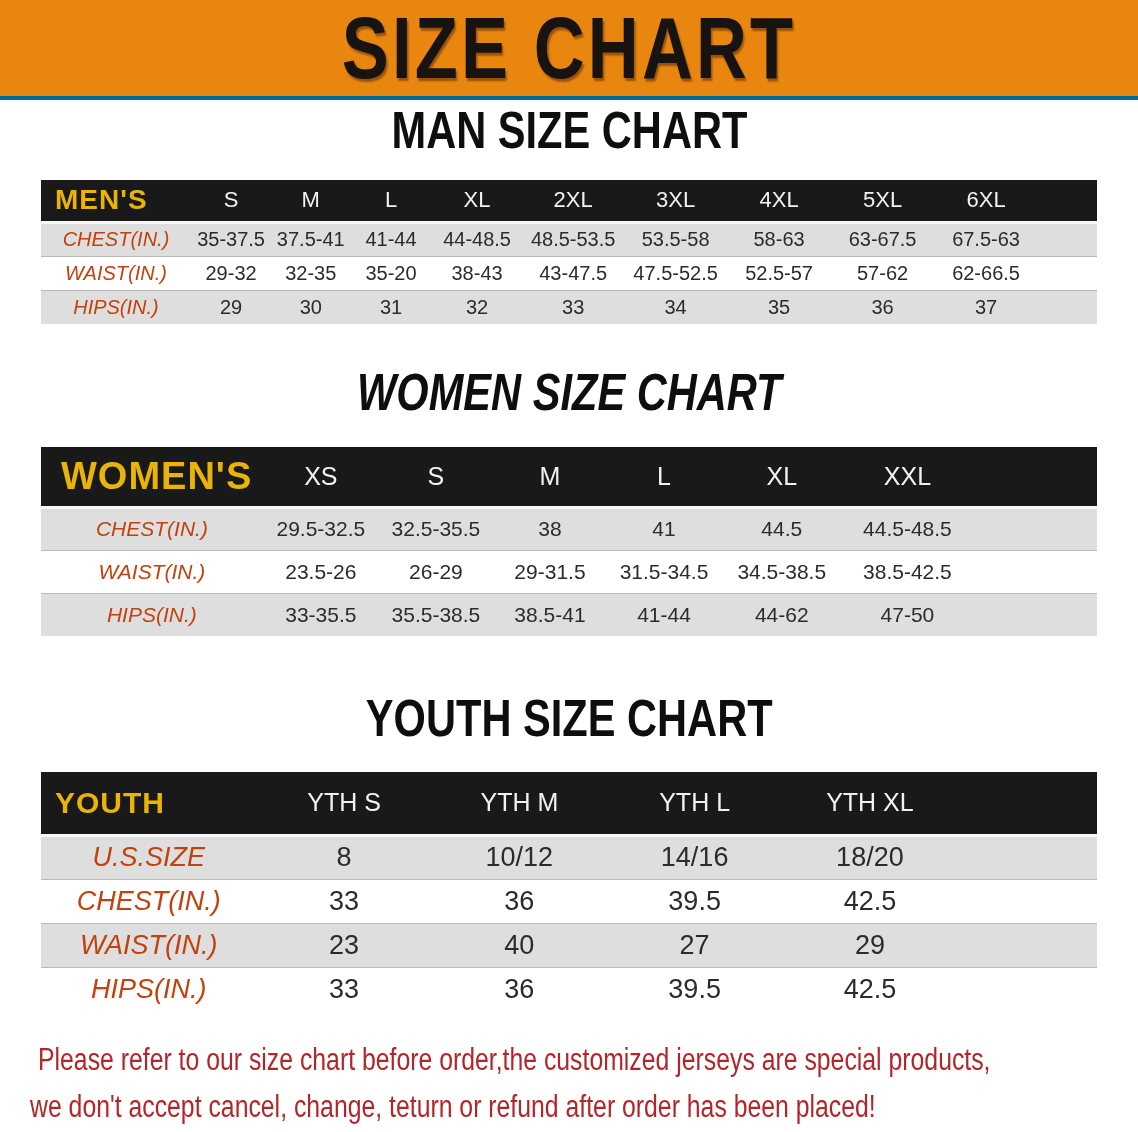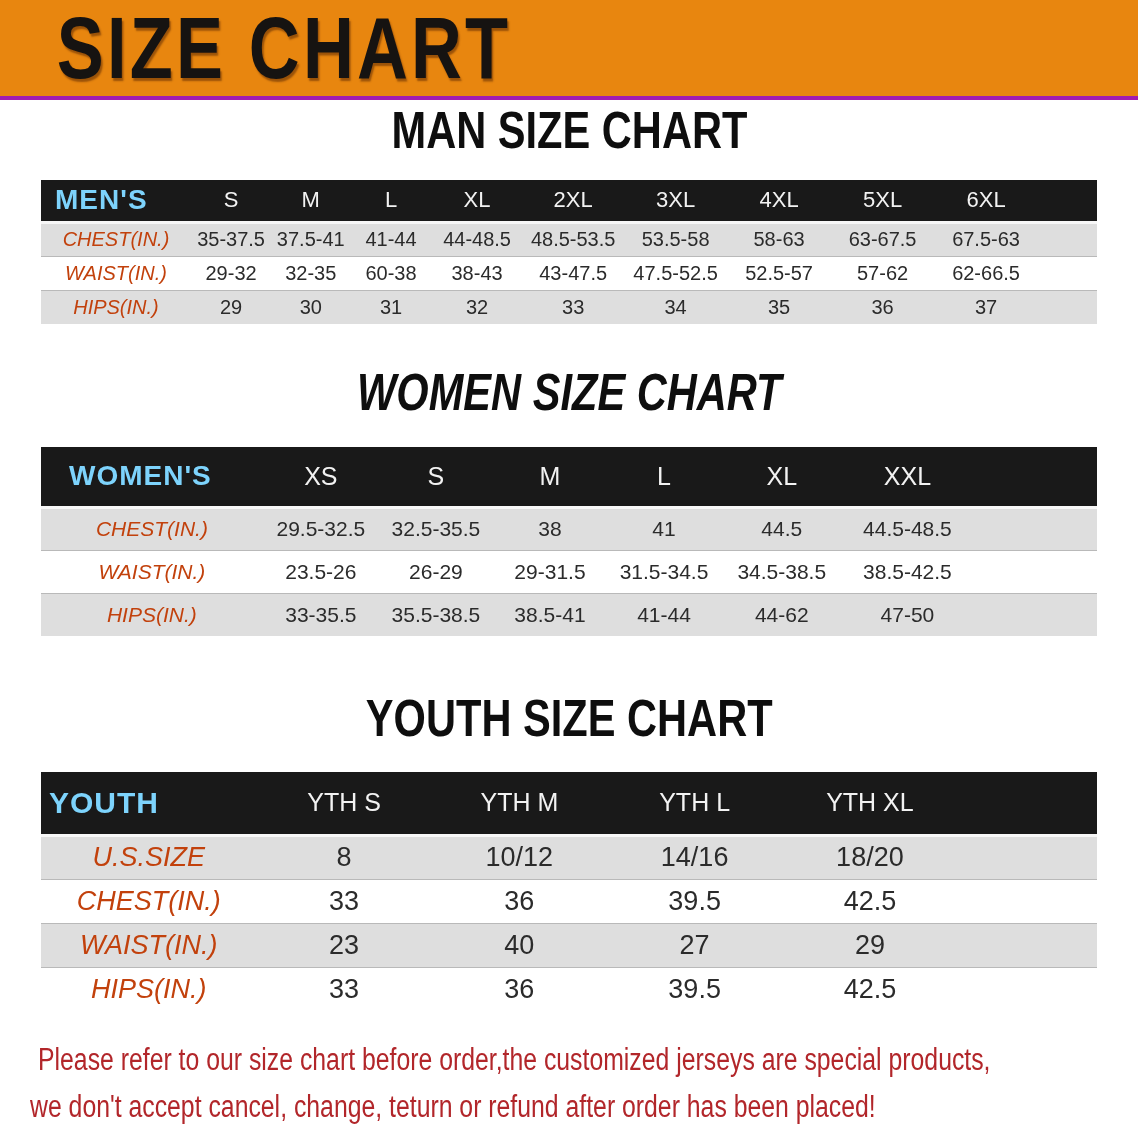--- a/index.html
+++ b/index.html
@@ -7,22 +7,22 @@
     width: 1138px; height: 1132px;
     background: #ffffff;
     font-family: "Liberation Sans", sans-serif;
     overflow: hidden;
   }
 
   
   .banner {
     width: 100%; height: 100px;
     background: #e8860f;
-    border-bottom: 4px solid #a21caf;
-    display: flex; align-items: center; justify-content: flex-start;
+    border-bottom: 4px solid #0369a1;
+    display: flex; align-items: center; justify-content: center;
   }
   .banner-text {
     display: inline-block;
     font-size: 88px; font-weight: 900; letter-spacing: 4px;
     color: #161311;
     transform: scaleX(0.80);
     text-shadow: 2px 3px 2px rgba(60,20,0,0.45);
     white-space: nowrap;
   }
 
@@ -54,28 +54,28 @@
     background: #191919;
     color: #f2f2f2;
     font-weight: 500;
     text-align: center;
     border-bottom: 3px solid #f7f7f7;
   }
   table.size-table thead th.tbl-title {
     text-align: left;
     font-weight: 800;
     letter-spacing: 1px;
-    color: #7dd3fc;
+    color: #eab308;
   }
   .t-men   thead th { height: 42px; font-size: 22px; }
   .t-women thead th { height: 60px; font-size: 25px; }
   .t-youth thead th { height: 63px; font-size: 25px; }
   .t-men   thead th.tbl-title { font-size: 28px; padding-left: 14px; }
-  .t-women thead th.tbl-title { font-size: 28px; padding-left: 28px; }
-  .t-youth thead th.tbl-title { font-size: 30px; padding-left: 8px; }
+  .t-women thead th.tbl-title { font-size: 38px; padding-left: 20px; }
+  .t-youth thead th.tbl-title { font-size: 30px; padding-left: 14px; }
 
   table.size-table tbody td {
     text-align: center;
     color: #2b2b2b;
     background: #ffffff;
   }
   table.size-table tbody tr:nth-child(odd) td { background: #dedede; }
   table.size-table tbody tr + tr td { border-top: 1px solid #b9b9b9; }
   table.size-table tbody td.row-label { color: #c2410c; font-style: italic; }
 
@@ -149,21 +149,21 @@
           <td>53.5-58</td>
           <td>58-63</td>
           <td>63-67.5</td>
           <td>67.5-63</td>
           <td></td>
         </tr>
         <tr>
           <td class="row-label">WAIST(IN.)</td>
           <td>29-32</td>
           <td>32-35</td>
-          <td>60-38</td>
+          <td>35-20</td>
           <td>38-43</td>
           <td>43-47.5</td>
           <td>47.5-52.5</td>
           <td>52.5-57</td>
           <td>57-62</td>
           <td>62-66.5</td>
           <td></td>
         </tr>
         <tr>
           <td class="row-label">HIPS(IN.)</td>

